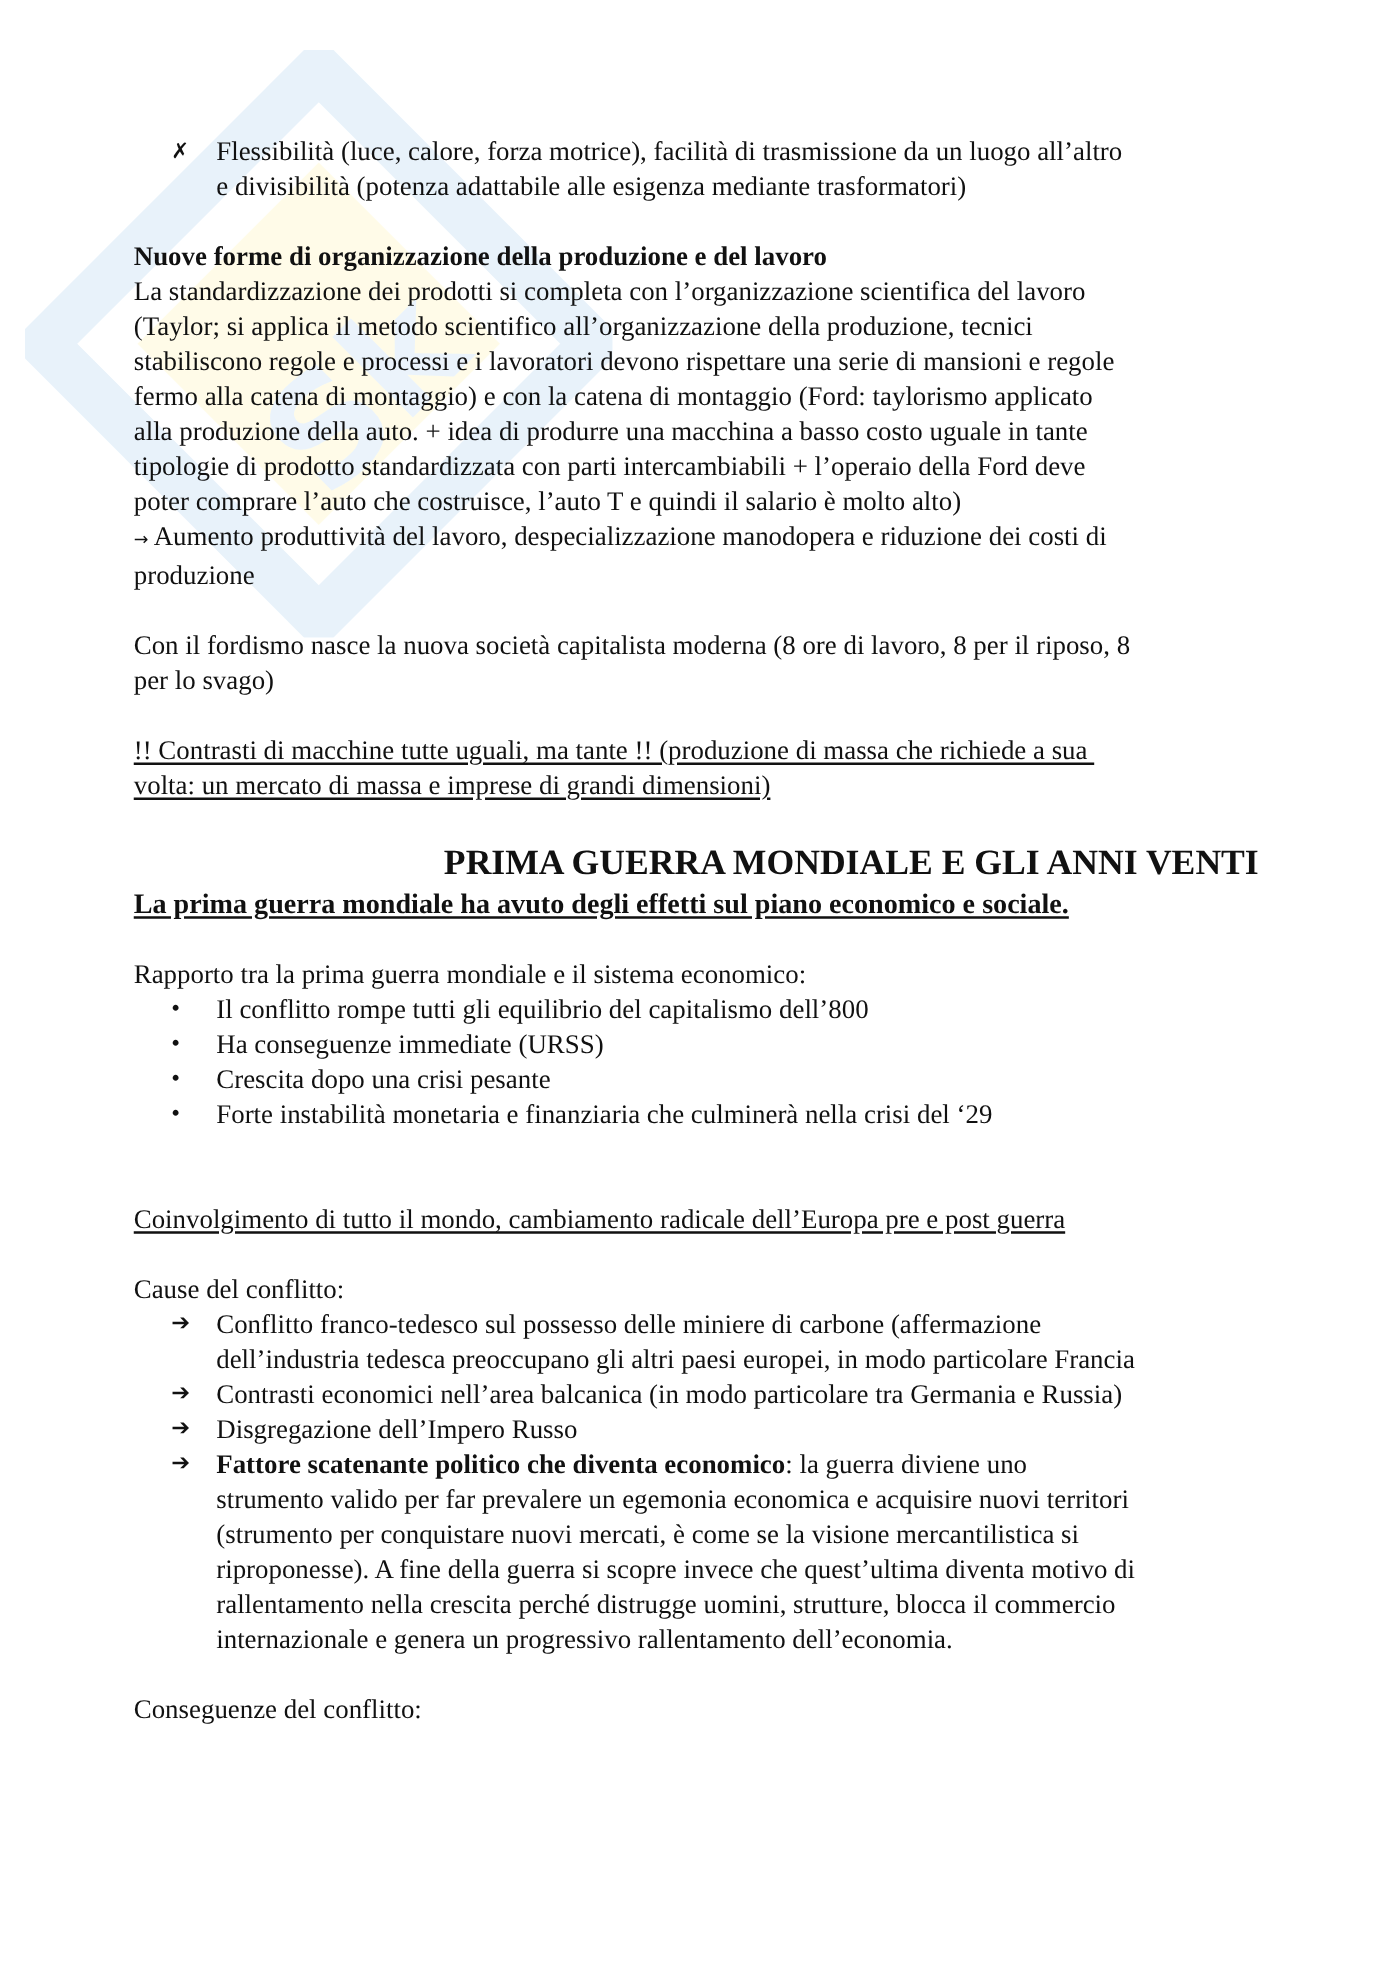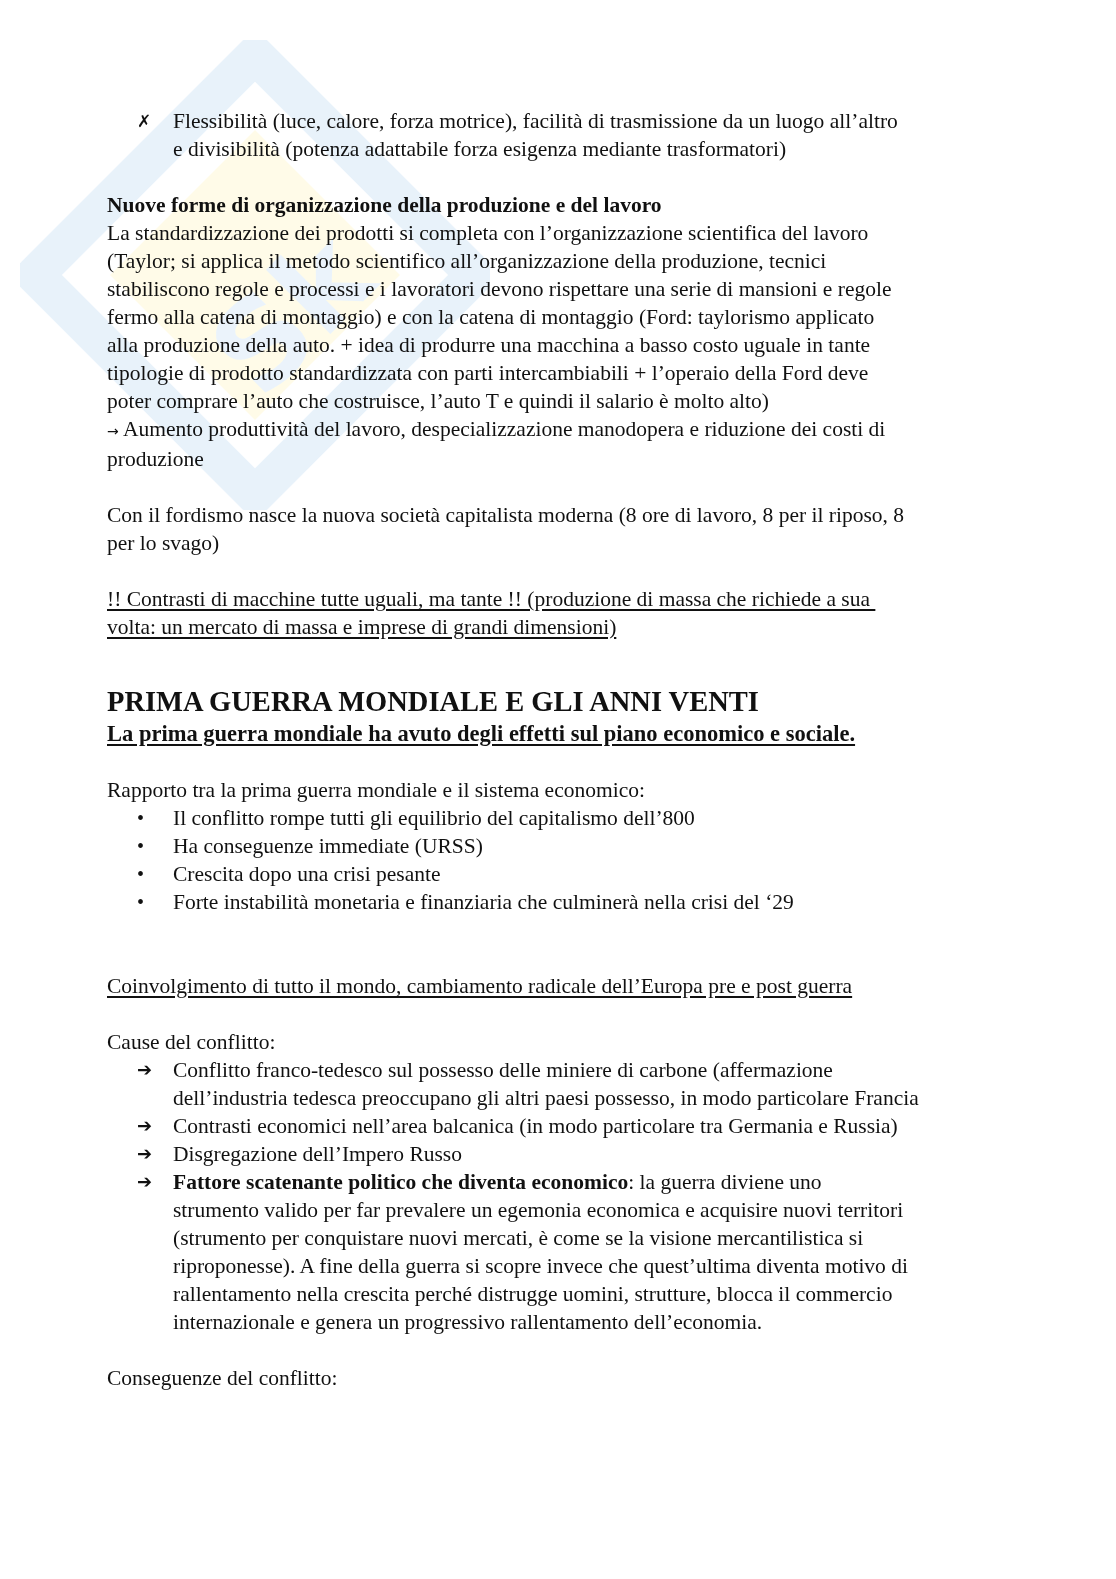--- a/index.html
+++ b/index.html
@@ -15,22 +15,23 @@
   .page {
     position: absolute; left: 107px; top: 107px; width: 900px;
     font-size: 21.5px; line-height: 28px;
   }
   .p { margin: 0; }
   .gap { height: 28px; }
   .gap2 { height: 56px; }
   .b { font-weight: bold; }
   .u { text-decoration: underline; text-underline-offset: 3px; }
   .h1 {
-    font-size: 28.5px; font-weight: bold; line-height: 34px; margin-top: 15px;
+    font-size: 28.5px; font-weight: bold; line-height: 34px; margin-top: 3px;
     letter-spacing: 0px;
+    text-align: right;
   }
   .sub { font-size: 22.5px; line-height: 30px; font-weight: bold; }
   ul.list { list-style: none; margin: 0; padding: 0; }
   ul.list li { position: relative; padding-left: 66px; }
   ul.list li .mark {
     position: absolute; left: 30px; top: 0; width: 30px; text-align: left;
   }
   .xmark { font-style: italic; font-family: "DejaVu Sans", sans-serif; font-size: 17px; }
   .dot { font-size: 20px; }
   .arrow { font-family: "DejaVu Sans", sans-serif; font-weight: bold; font-size: 18px; }
@@ -44,21 +45,21 @@
   <polygon points="235,90 380,235 235,380 90,235" fill="#fff8d0" opacity="0.9"></polygon>
   <text x="150" y="330" font-family="DejaVu Sans, sans-serif" font-size="120" font-weight="bold" fill="#dcebf8" transform="rotate(-45 235 235)">Sk</text>
 </svg>
 
 <div class="page">
 
   <ul class="list">
     <li>
       <span class="mark xmark">✗</span>
       <div class="p">Flessibilità (luce, calore, forza motrice), facilità di trasmissione da un luogo all’altro</div>
-      <div class="p">e divisibilità (potenza adattabile forza esigenza mediante trasformatori)</div>
+      <div class="p">e divisibilità (potenza adattabile alle esigenza mediante trasformatori)</div>
     </li>
   </ul>
 
   <div class="gap"></div>
 
   <div class="p b">Nuove forme di organizzazione della produzione e del lavoro</div>
   <div>
     <div class="p">La standardizzazione dei prodotti si completa con l’organizzazione scientifica del lavoro</div>
     <div class="p">(Taylor; si applica il metodo scientifico all’organizzazione della produzione, tecnici</div>
     <div class="p">stabiliscono regole e processi e i lavoratori devono rispettare una serie di mansioni e regole</div>
@@ -103,21 +104,21 @@
 
   <div class="p u">Coinvolgimento di tutto il mondo, cambiamento radicale dell’Europa pre e post guerra</div>
 
   <div class="gap"></div>
 
   <div class="p">Cause del conflitto:</div>
   <ul class="list">
     <li>
       <span class="mark arrow">➔</span>
       <div class="p">Conflitto franco-tedesco sul possesso delle miniere di carbone (affermazione</div>
-      <div class="p">dell’industria tedesca preoccupano gli altri paesi possesso, in modo particolare Francia</div>
+      <div class="p">dell’industria tedesca preoccupano gli altri paesi europei, in modo particolare Francia</div>
     </li>
     <li>
       <span class="mark arrow">➔</span>
       <div class="p">Contrasti economici nell’area balcanica (in modo particolare tra Germania e Russia)</div>
     </li>
     <li>
       <span class="mark arrow">➔</span>
       <div class="p">Disgregazione dell’Impero Russo</div>
     </li>
     <li>

